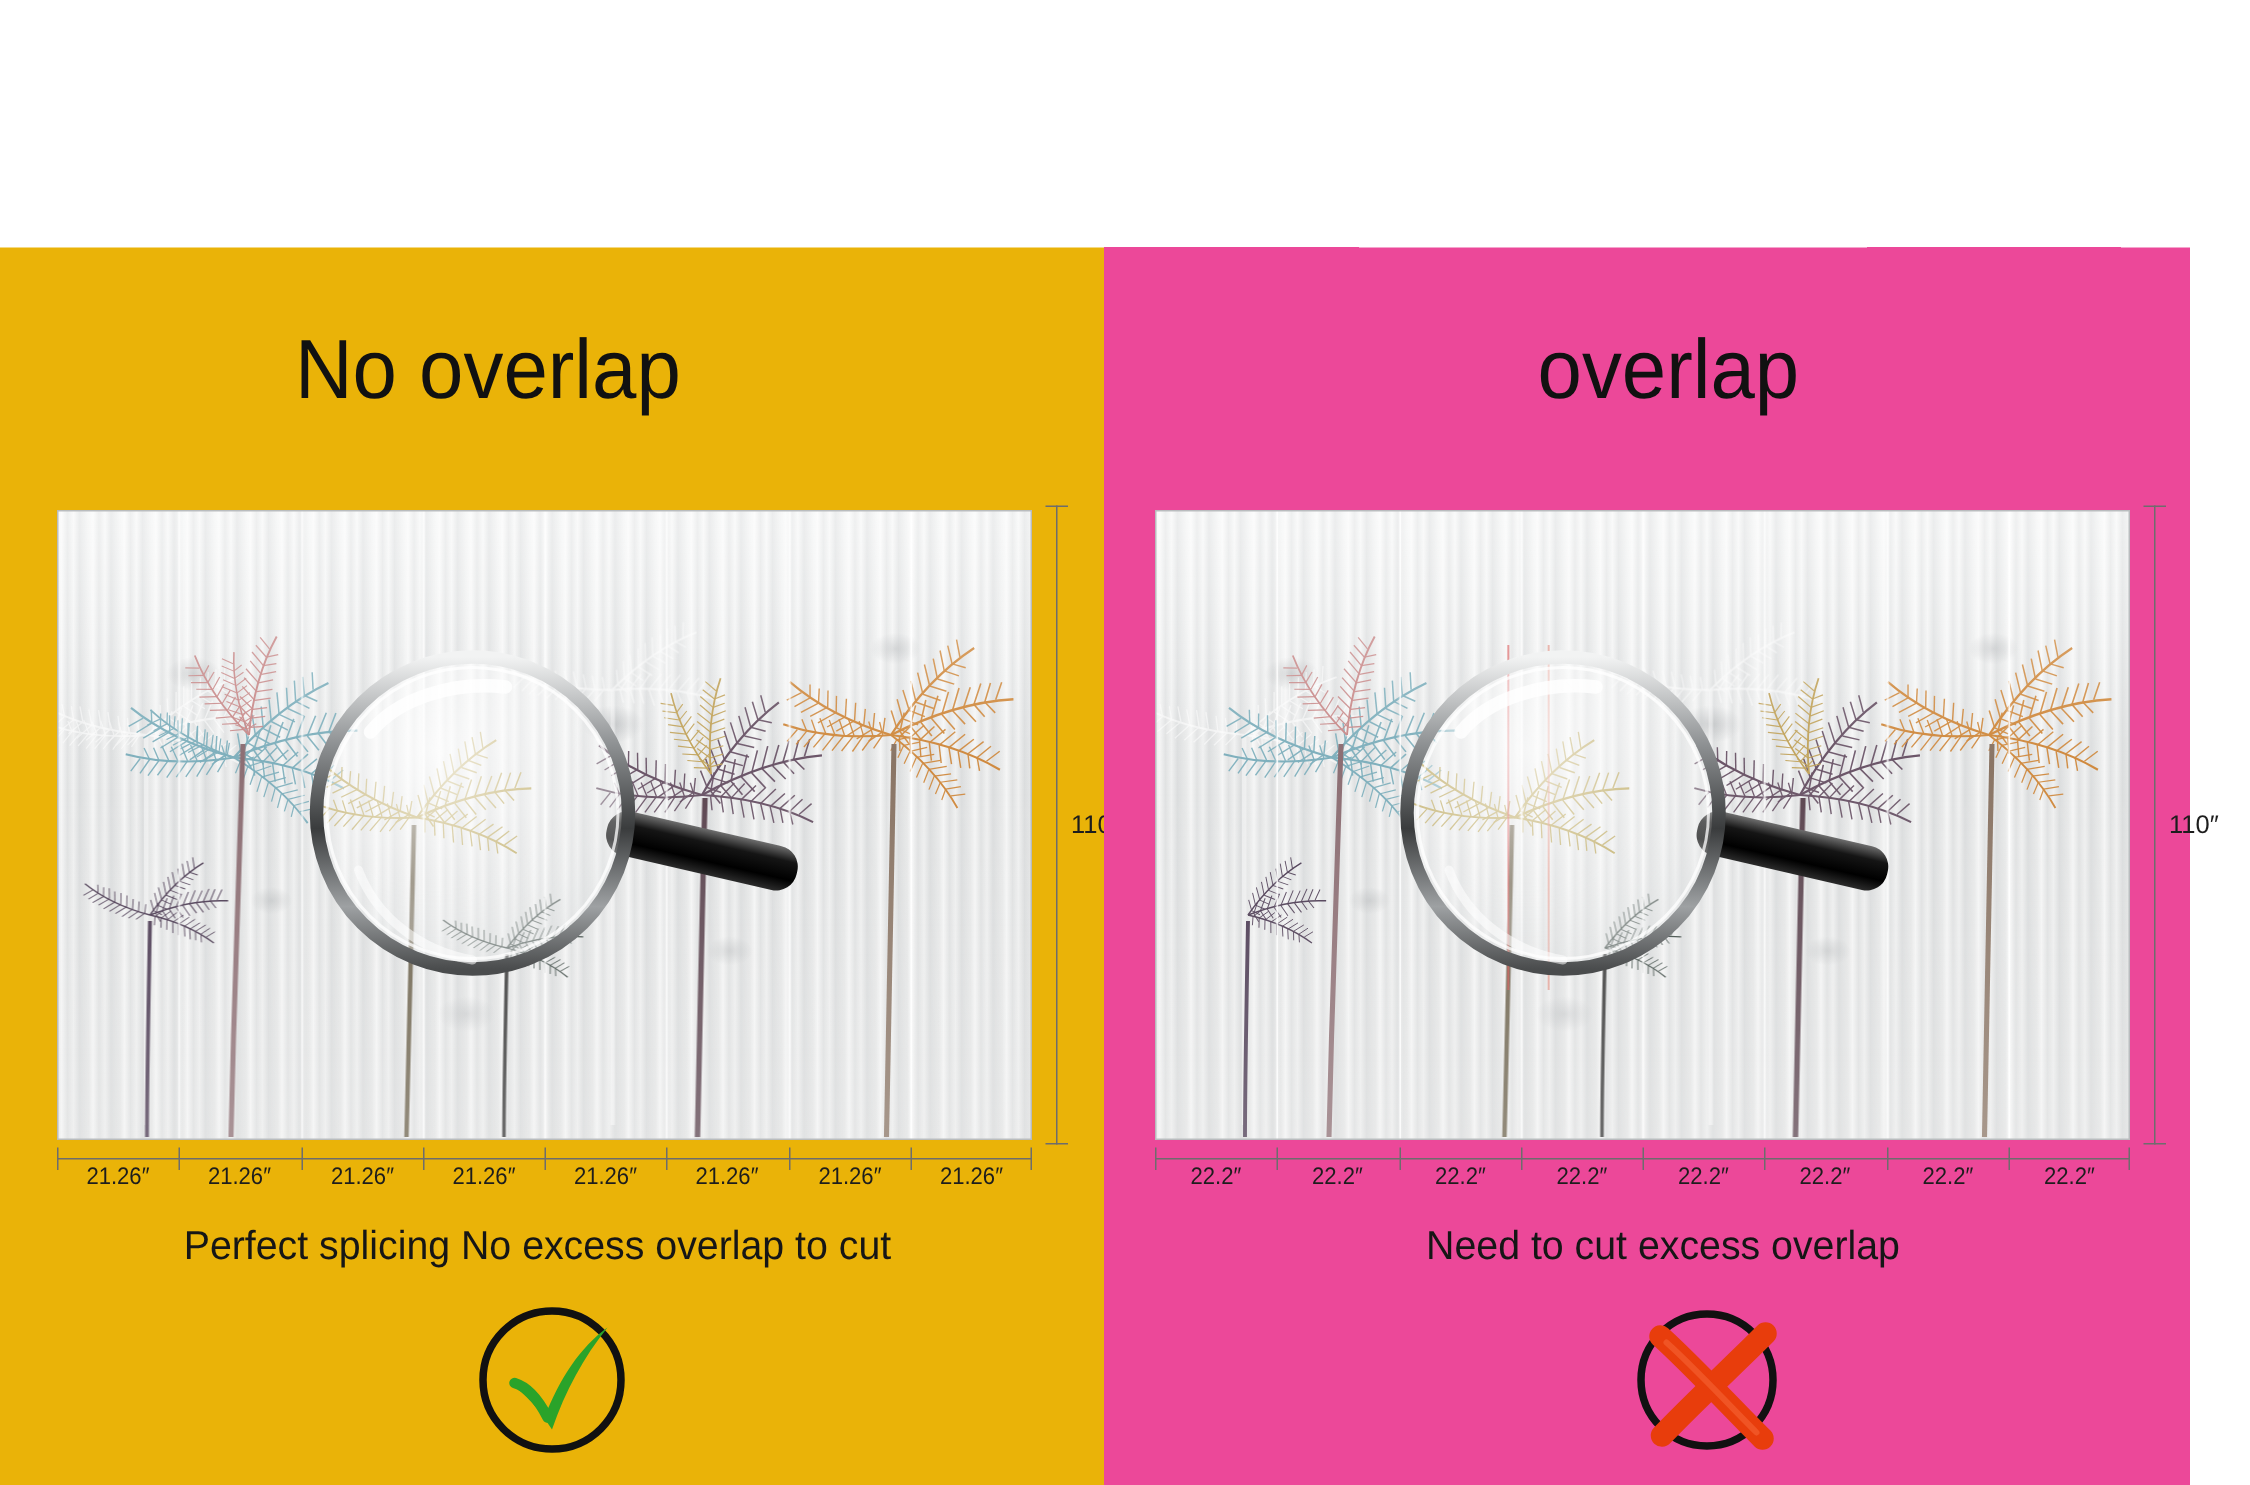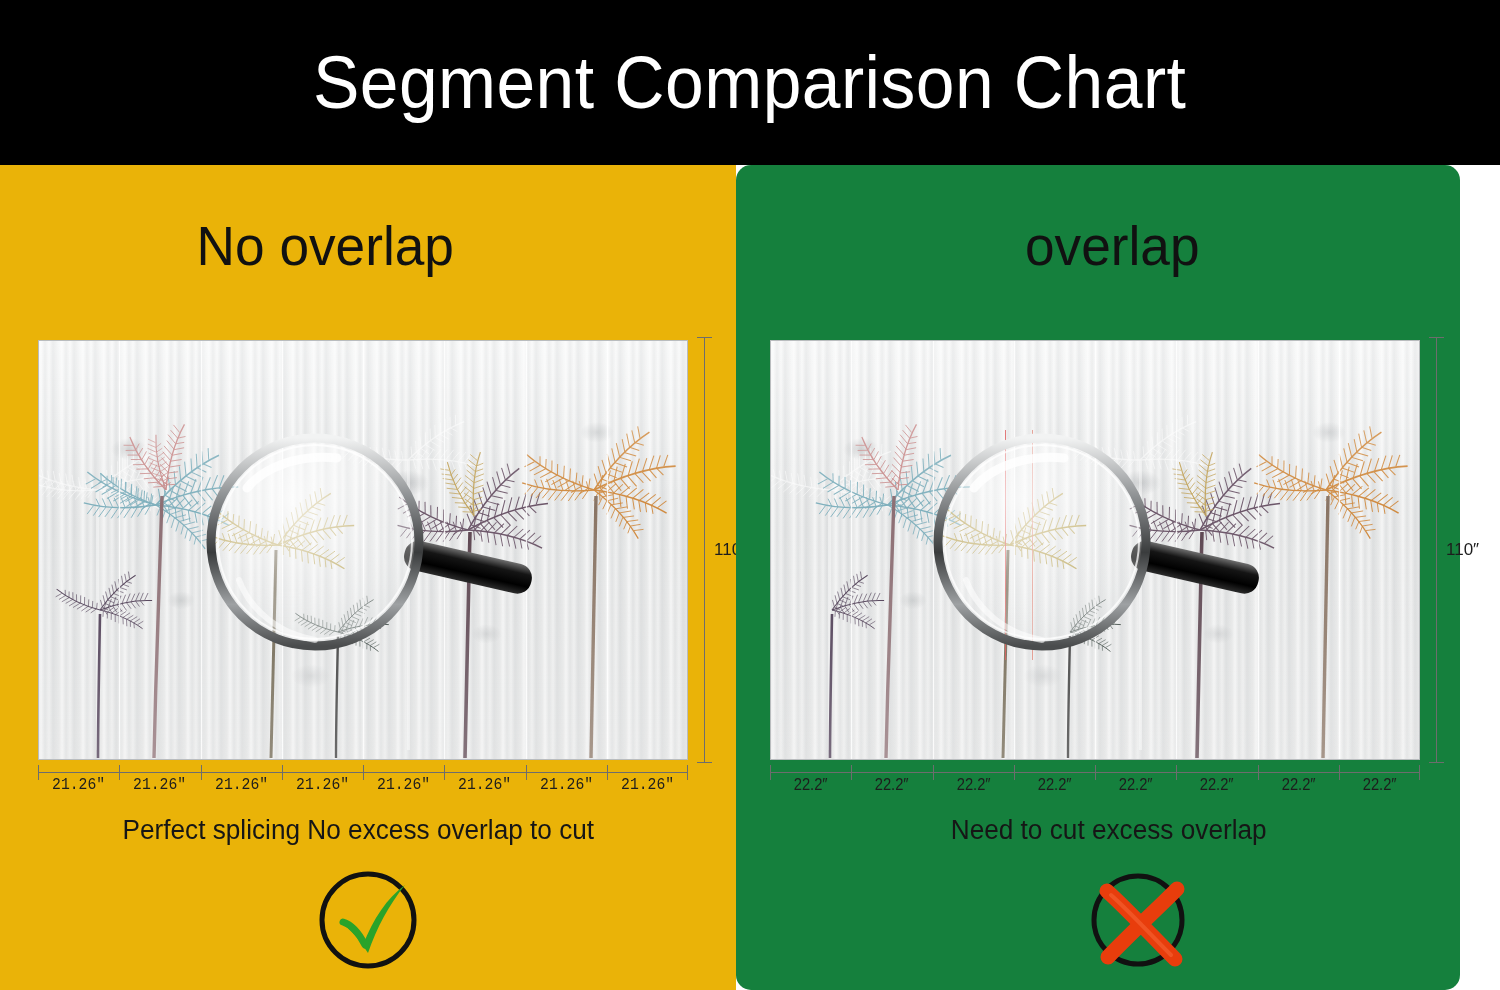--- a/index.html
+++ b/index.html
@@ -24,21 +24,21 @@
     letter-spacing:0.5px;
     line-height:1;
     transform:scaleX(0.94);
     white-space:nowrap;
   }
 
   
   .panels{position:absolute;left:0;top:165px;width:1500px;height:825px;display:flex;}
   .panel{position:relative;height:825px;box-sizing:border-box;}
   .panel-left{width:736px;background:#eab308;}
-  .panel-right{width:724px;background:#15803d;border-radius:15px;}
+  .panel-right{width:724px;background:#ec4899;}
 
   .panel-heading{
     position:absolute;top:48px;left:0;width:100%;
     text-align:center;
     font-size:56px;font-weight:400;color:#111111;
     transform:scaleX(0.95);
     white-space:nowrap;
   }
   .panel-left .panel-heading{ text-indent:-90px; }
   .panel-right .panel-heading{ text-indent:30px; }
@@ -85,21 +85,21 @@
   
   .palms{position:absolute;inset:0;width:100%;height:100%;}
 
   
   .magnifier{position:absolute;pointer-events:none;}
   .panel-left .magnifier{left:165px;top:90px;}
   .panel-right .magnifier{left:160px;top:90px;}
 
   
   .dim-h{position:absolute;height:46px;}
-  .panel-left .dim-h{left:38px;top:597px;width:650px;font-family:Liberation Mono, monospace;}
+  .panel-left .dim-h{left:38px;top:597px;width:650px;}
   .panel-right .dim-h{left:34px;top:597px;width:650px;}
   .dim-h .rule{position:absolute;left:0;right:0;top:10px;height:1px;background:#6d6d6d;}
   .dim-h .tick{position:absolute;top:3px;width:1px;height:15px;background:#6d6d6d;}
   .dim-h .labels{position:absolute;left:0;right:0;top:14px;display:flex;}
   .dim-h .labels span{
     flex:1;text-align:center;font-size:16px;color:#1d1d1d;
     transform:scaleX(0.92);white-space:nowrap;
   }
 
   .dim-v{position:absolute;width:60px;}
@@ -125,23 +125,20 @@
   .verdict{position:absolute;top:700px;width:100%;left:0;display:flex;justify-content:center;}
   .panel-left .verdict{padding-right:40px;}
   .panel-right .verdict{padding-left:40px;}
   .verdict svg{display:block;}
 </style>
 </head>
 <body>
 
 <div class="page">
 
-  <div class="banner">
-    <div class="banner-title">Segment Comparison Chart</div>
-  </div>
 
   <div class="panels">
 
     <div class="panel panel-left">
 
       <div class="panel-heading">No overlap</div>
 
       <div class="mural-wrap">
         <div class="mural">
           <svg class="palms" viewBox="0 0 650 420" preserveAspectRatio="none">

